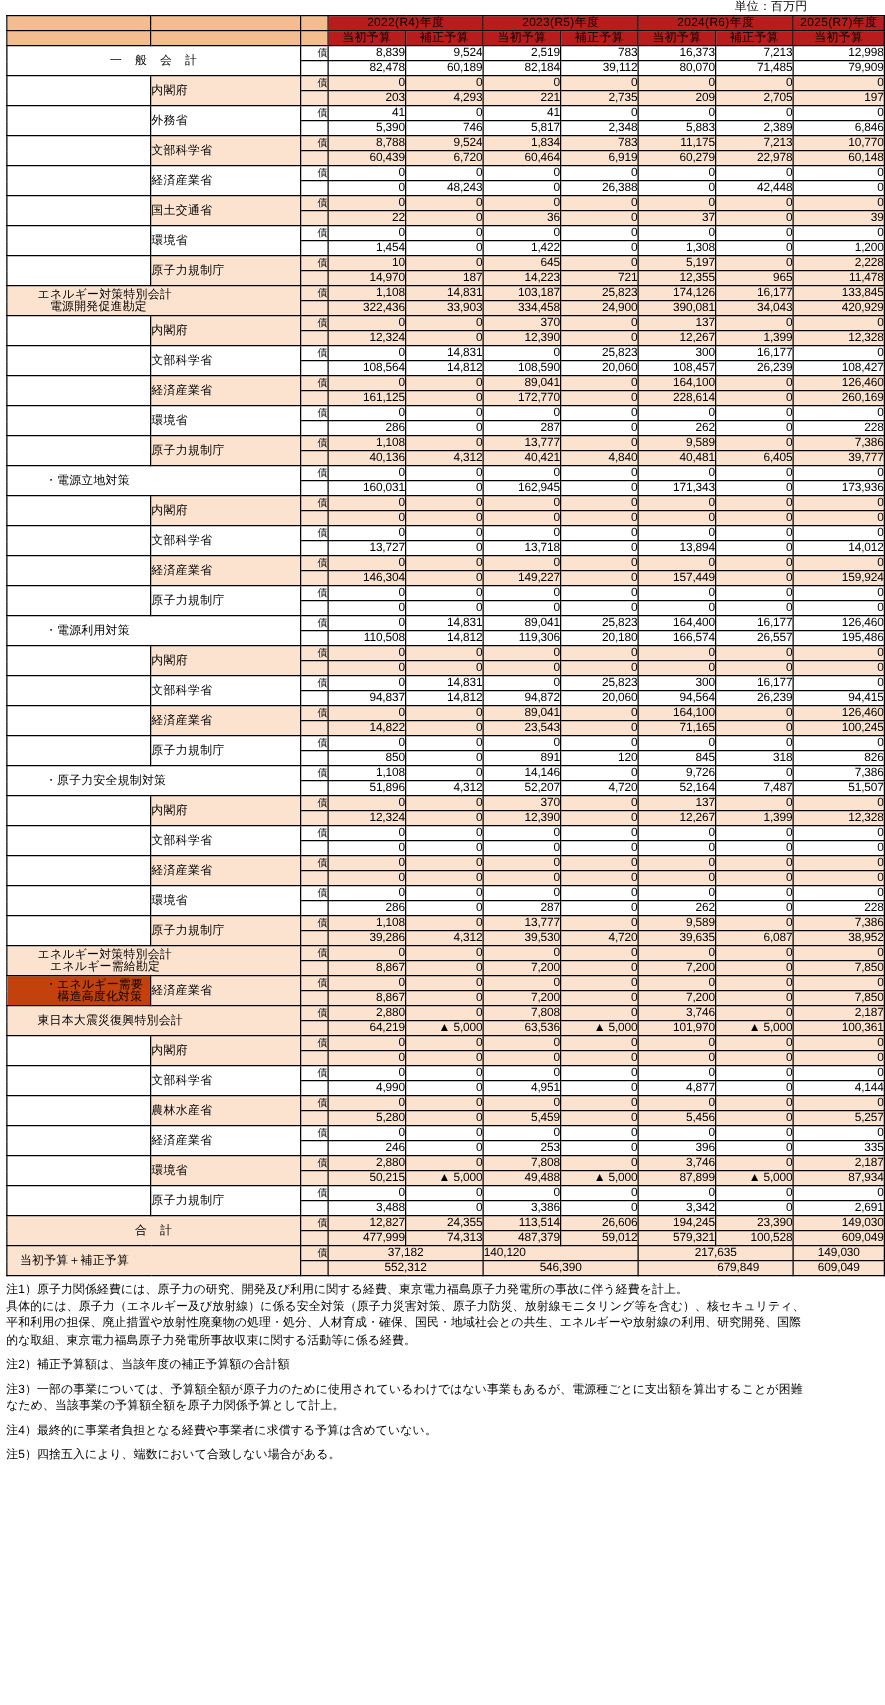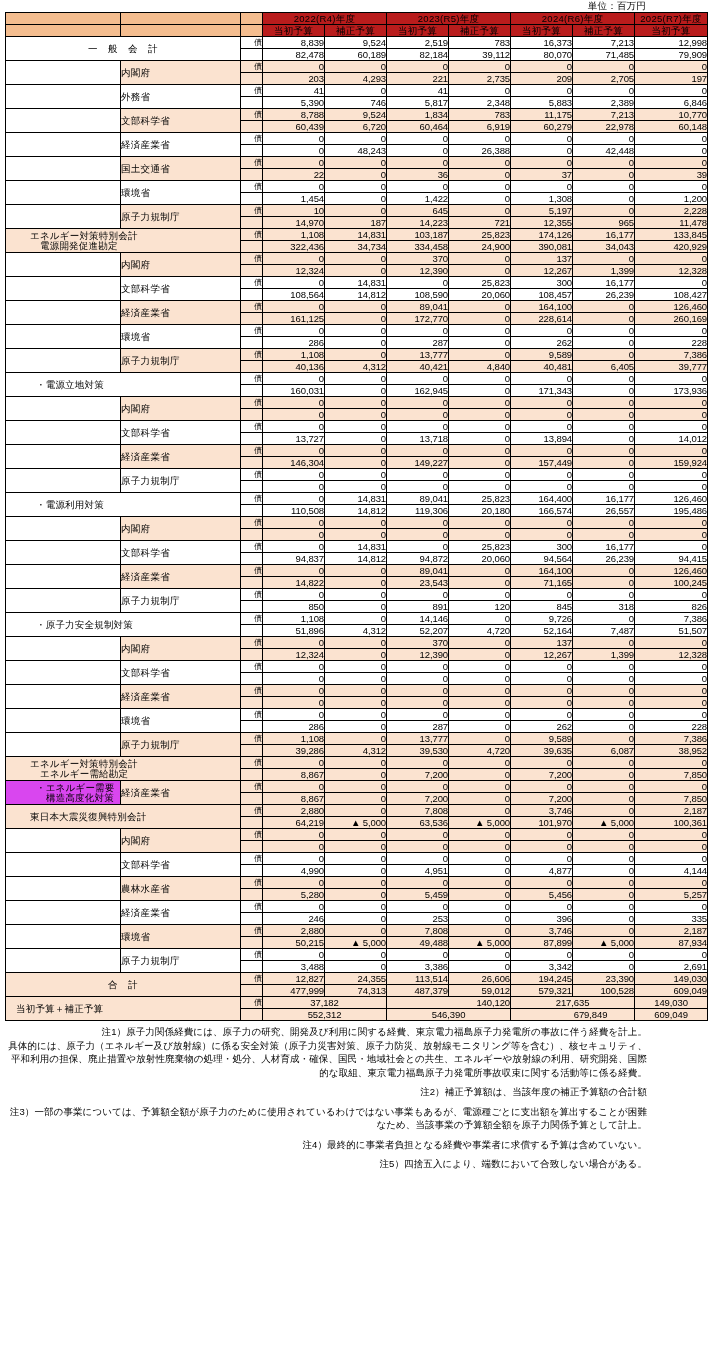--- a/index.html
+++ b/index.html
@@ -94,21 +94,21 @@
 
   .two-line{line-height:10px;}
 
   
   .notes{
     margin:4px 5px 0 5px;
     font-size:9.5px;
     line-height:13.5px;
     letter-spacing:.1px;
   }
-  .notes p{margin:0 0 6px 0;padding:0;text-indent:0;text-align:right;}
+  .notes p{margin:0 0 6px 0;padding:0;text-indent:0;}
   .notes p.tight{margin-bottom:0;}
 </style>
 </head>
 <body>
 
 <div class="page">
 
   <div class="unit-block">
     <div class="unit-line">単位：百万円</div>
   </div>
@@ -335,21 +335,21 @@
           <td class="num thick-t">14,831</td>
           <td class="num thick-t">103,187</td>
           <td class="num thick-t">25,823</td>
           <td class="num thick-t">174,126</td>
           <td class="num thick-t">16,177</td>
           <td class="num thick-t thick-r">133,845</td>
         </tr>
         <tr class="tint">
           <td class="dbt">&nbsp;</td>
           <td class="num">322,436</td>
-          <td class="num">34,734</td>
+          <td class="num">33,903</td>
           <td class="num">334,458</td>
           <td class="num">24,900</td>
           <td class="num">390,081</td>
           <td class="num">34,043</td>
           <td class="num thick-r">420,929</td>
         </tr>
         <tr class="tint">
           <td rowspan="2" class="blankcol">&nbsp;</td>
           <td rowspan="2" class="lbl-min">内閣府</td>
           <td class="dbt">債</td>
@@ -826,21 +826,21 @@
           <td class="dbt">&nbsp;</td>
           <td class="num">8,867</td>
           <td class="num">0</td>
           <td class="num">7,200</td>
           <td class="num">0</td>
           <td class="num">7,200</td>
           <td class="num">0</td>
           <td class="num thick-r">7,850</td>
         </tr>
         <tr class="tint">
-          <td rowspan="2" class="lbl-grp sub" style="background: #d946ef; border-left: 1.6px solid rgb(0, 0, 0);">
+          <td rowspan="2" class="lbl-grp sub" style="background: #c2410c; border-left: 1.6px solid rgb(0, 0, 0);">
             <div class="two-line">・エネルギー需要</div>
             <div class="two-line" style="padding-left: 10px;">構造高度化対策</div>
           </td>
           <td rowspan="2" class="lbl-min">経済産業省</td>
           <td class="dbt">債</td>
           <td class="num">0</td>
           <td class="num">0</td>
           <td class="num">0</td>
           <td class="num">0</td>
           <td class="num">0</td>
@@ -1028,21 +1028,21 @@
           <td class="num">487,379</td>
           <td class="num">59,012</td>
           <td class="num">579,321</td>
           <td class="num">100,528</td>
           <td class="num thick-r">609,049</td>
         </tr>
         <tr class="tint">
           <td rowspan="2" colspan="2" class="lbl-grp lft thick-l thick-t thick-b" style="padding-left: 10px;">当初予算＋補正予算</td>
           <td class="dbt thick-t">債</td>
           <td class="num thick-t" colspan="2" style="text-align: center;">37,182</td>
-          <td class="num thick-t" colspan="2" style="text-align: right; margin-left: 48px;">140,120</td>
+          <td class="num thick-t" colspan="2" style="text-align: left; margin-left: 48px;">140,120</td>
           <td class="num thick-t" colspan="2" style="text-align: center;">217,635</td>
           <td class="num thick-t thick-r" style="text-align: center;">149,030</td>
         </tr>
         <tr class="tint">
           <td class="dbt thick-b">&nbsp;</td>
           <td class="num thick-b" colspan="2" style="text-align: center;">552,312</td>
           <td class="num thick-b" colspan="2" style="text-align: center;">546,390</td>
           <td class="num thick-b" colspan="2" style="text-align: center; padding-left: 36px;">679,849</td>
           <td class="num thick-b thick-r" style="text-align: center;">609,049</td>
         </tr>

